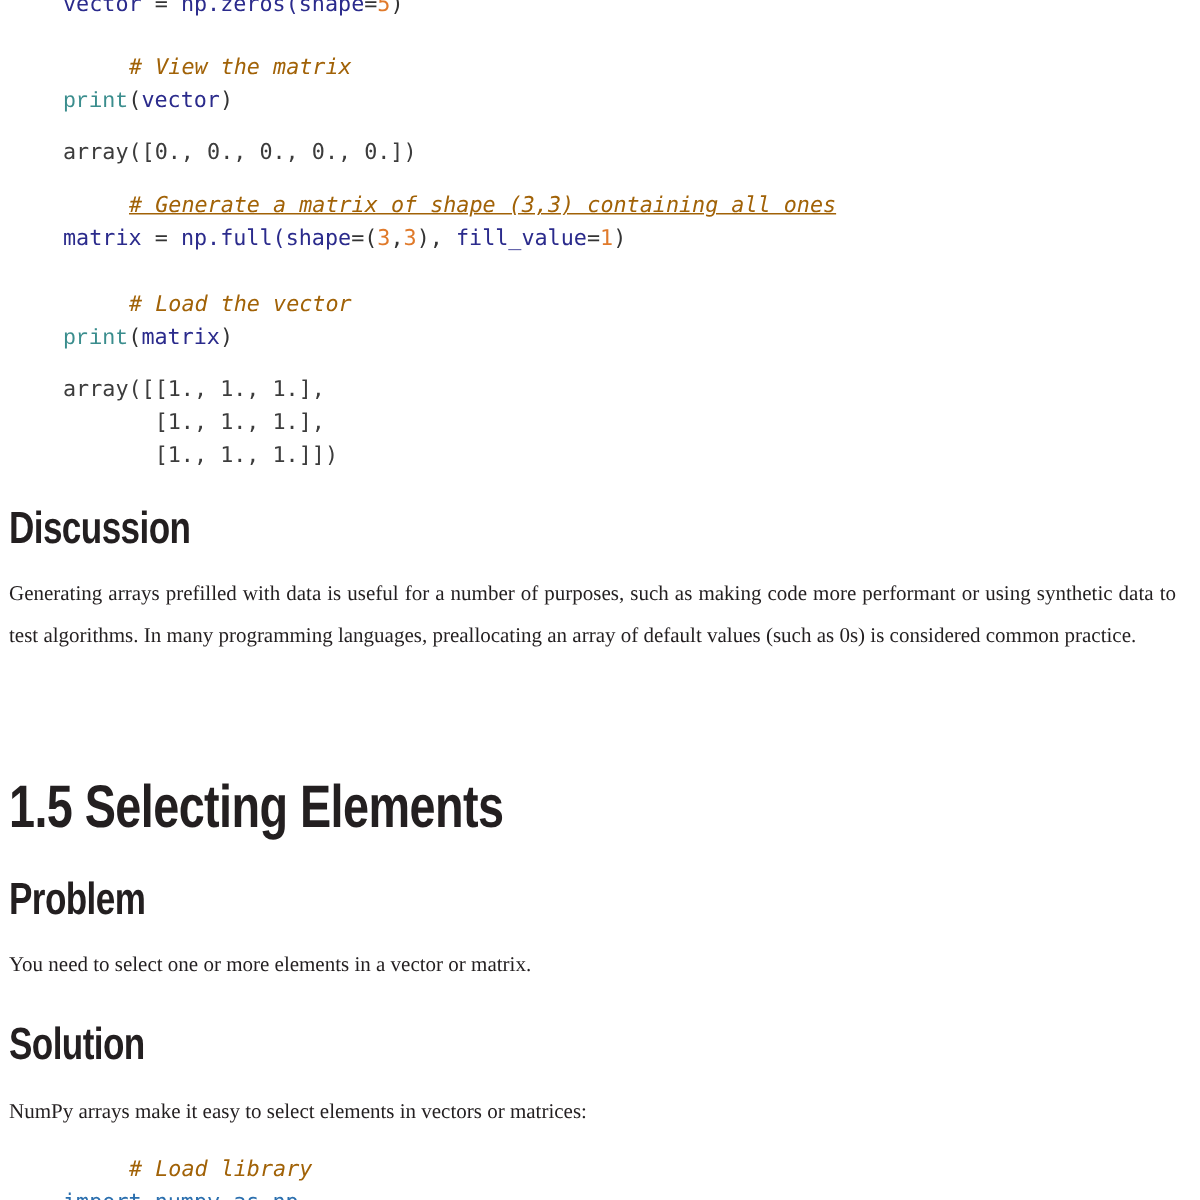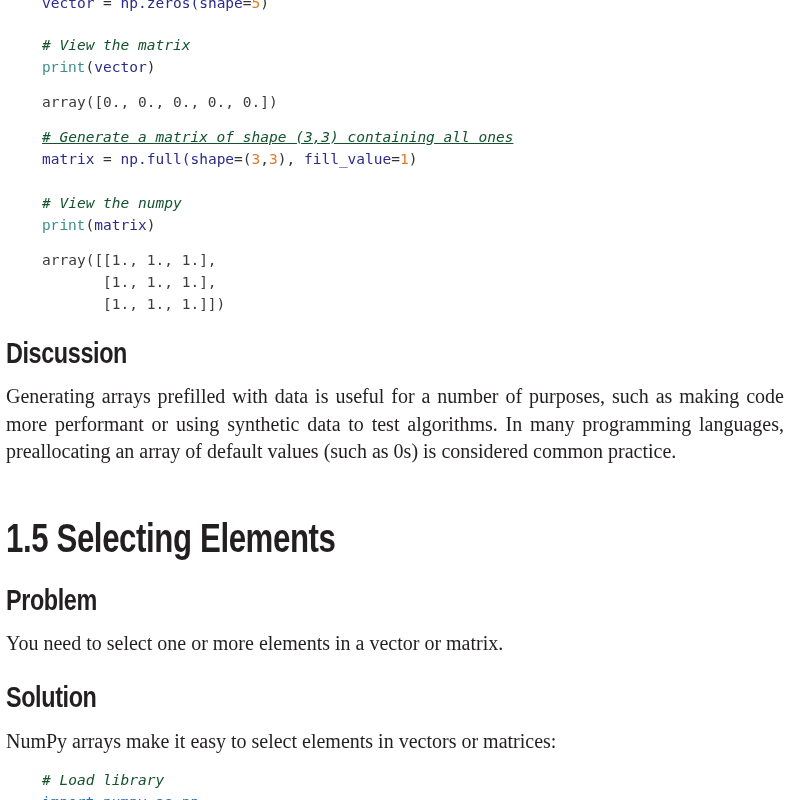--- a/index.html
+++ b/index.html
@@ -8,21 +8,21 @@
       background: #ffffff; position: relative;
       color: #231f20;
     }
     .page { position: absolute; left: 0; top: 0; width: 800px; height: 716px; }
     .code {
       position: absolute; left: 42px;
       font-family: "DejaVu Sans Mono", monospace;
       font-size: 14.5px; line-height: 22px;
       white-space: pre; color: #333333;
     }
-    .cm { color: #14532d; font-style: italic; }
+    .cm { color: #a16207; font-style: italic; margin-left: 44px; }
     .nm { color: #2b2b8c; }
     .bi { color: #3a8d8d; font-family: Liberation Mono, monospace; }
     .num { color: #e07a2b; }
     .out { color: #3c3c3c; }
     .h2 {
       position: absolute; left: 6px;
       font-family: "Liberation Sans", sans-serif;
       font-weight: bold; color: #231f20;
       transform: scaleX(0.78); transform-origin: left top;
       letter-spacing: -0.5px;
@@ -31,42 +31,42 @@
       position: absolute; left: 6px;
       font-family: "Liberation Sans", sans-serif;
       font-weight: bold; color: #231f20;
       font-size: 40px;
       transform: scaleX(0.78); transform-origin: left top;
       letter-spacing: -0.5px;
     }
     .body-text {
       position: absolute; left: 6px; width: 778px;
       font-family: "Liberation Serif", serif;
-      font-size: 20px; line-height: 27.5px;
+      font-size: 14px; line-height: 27.5px;
       color: #231f20; text-align: justify;
     }
   </style>
 </head>
 <body>
 
 <div class="page">
 
   <div class="code" style="top:-8px;"><span class="nm">vector</span><span> = </span><span class="nm">np.zeros(</span><span class="nm">shape</span><span>=</span><span class="num">5</span><span>)</span></div>
 
   <div class="code cm" style="top:34px;"># View the matrix</div>
 
   <div class="code" style="top:56px;"><span class="bi">print</span><span>(</span><span class="nm">vector</span><span>)</span></div>
 
   <div class="code out" style="top:91px;">array([0., 0., 0., 0., 0.])</div>
 
   <div class="code cm" style="top:126px;text-decoration:underline;"># Generate a matrix of shape (3,3) containing all ones</div>
 
   <div class="code" style="top:148px;"><span class="nm">matrix</span><span> = </span><span class="nm">np.full(</span><span class="nm">shape</span><span>=(</span><span class="num">3</span><span>,</span><span class="num">3</span><span>), </span><span class="nm">fill_value</span><span>=</span><span class="num">1</span><span>)</span></div>
 
-  <div class="code cm" style="top:192px;"># View the numpy</div>
+  <div class="code cm" style="top:192px;"># Load the vector</div>
 
   <div class="code" style="top:214px;"><span class="bi">print</span><span>(</span><span class="nm">matrix</span><span>)</span></div>
 
   <div class="code out" style="top:249px;">array([[1., 1., 1.],</div>
   <div class="code out" style="top:271px;">       [1., 1., 1.],</div>
   <div class="code out" style="top:293px;">       [1., 1., 1.]])</div>
 
   <div class="h2" style="top:336px; font-size:30px;">Discussion</div>
   <div class="body-text" style="top:383px;">Generating arrays prefilled with data is useful for a number of purposes, such as making code more performant or using synthetic data to test algorithms. In many programming languages, preallocating an array of default values (such as 0s) is considered common practice.</div>
 

